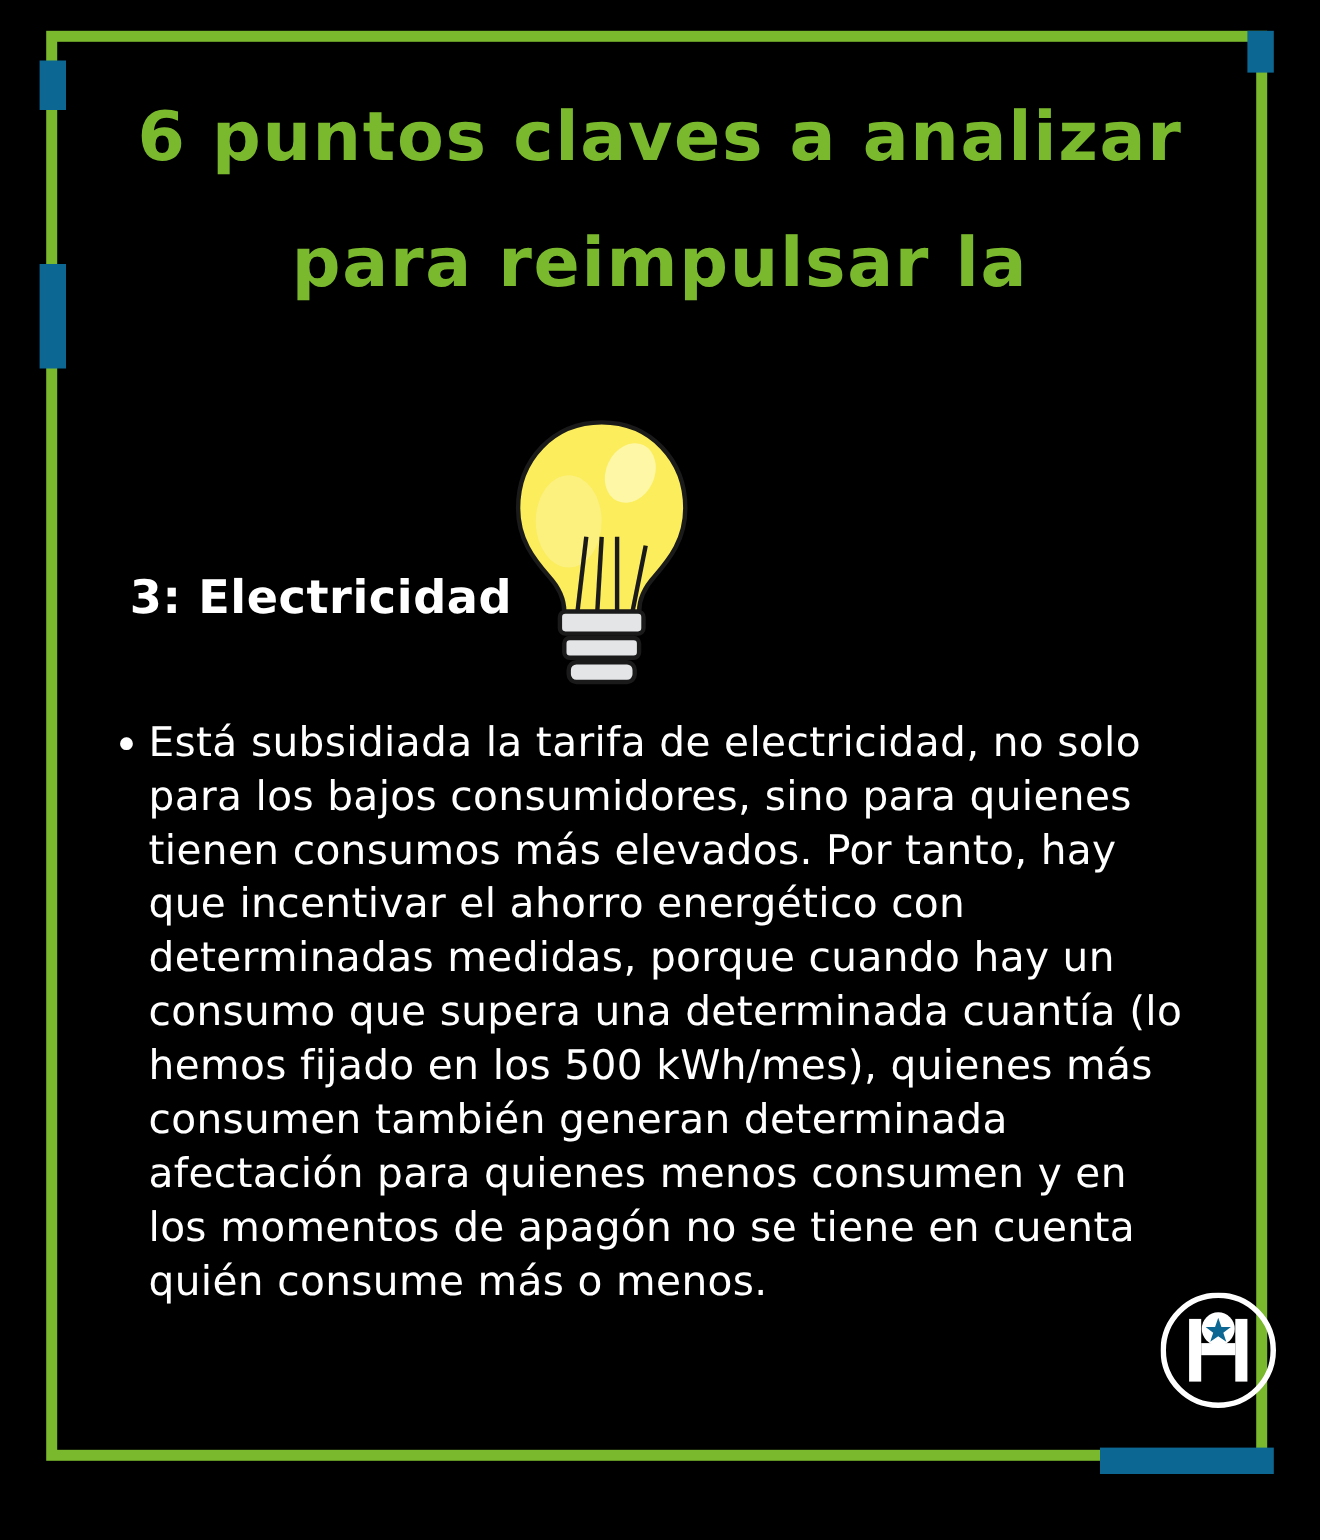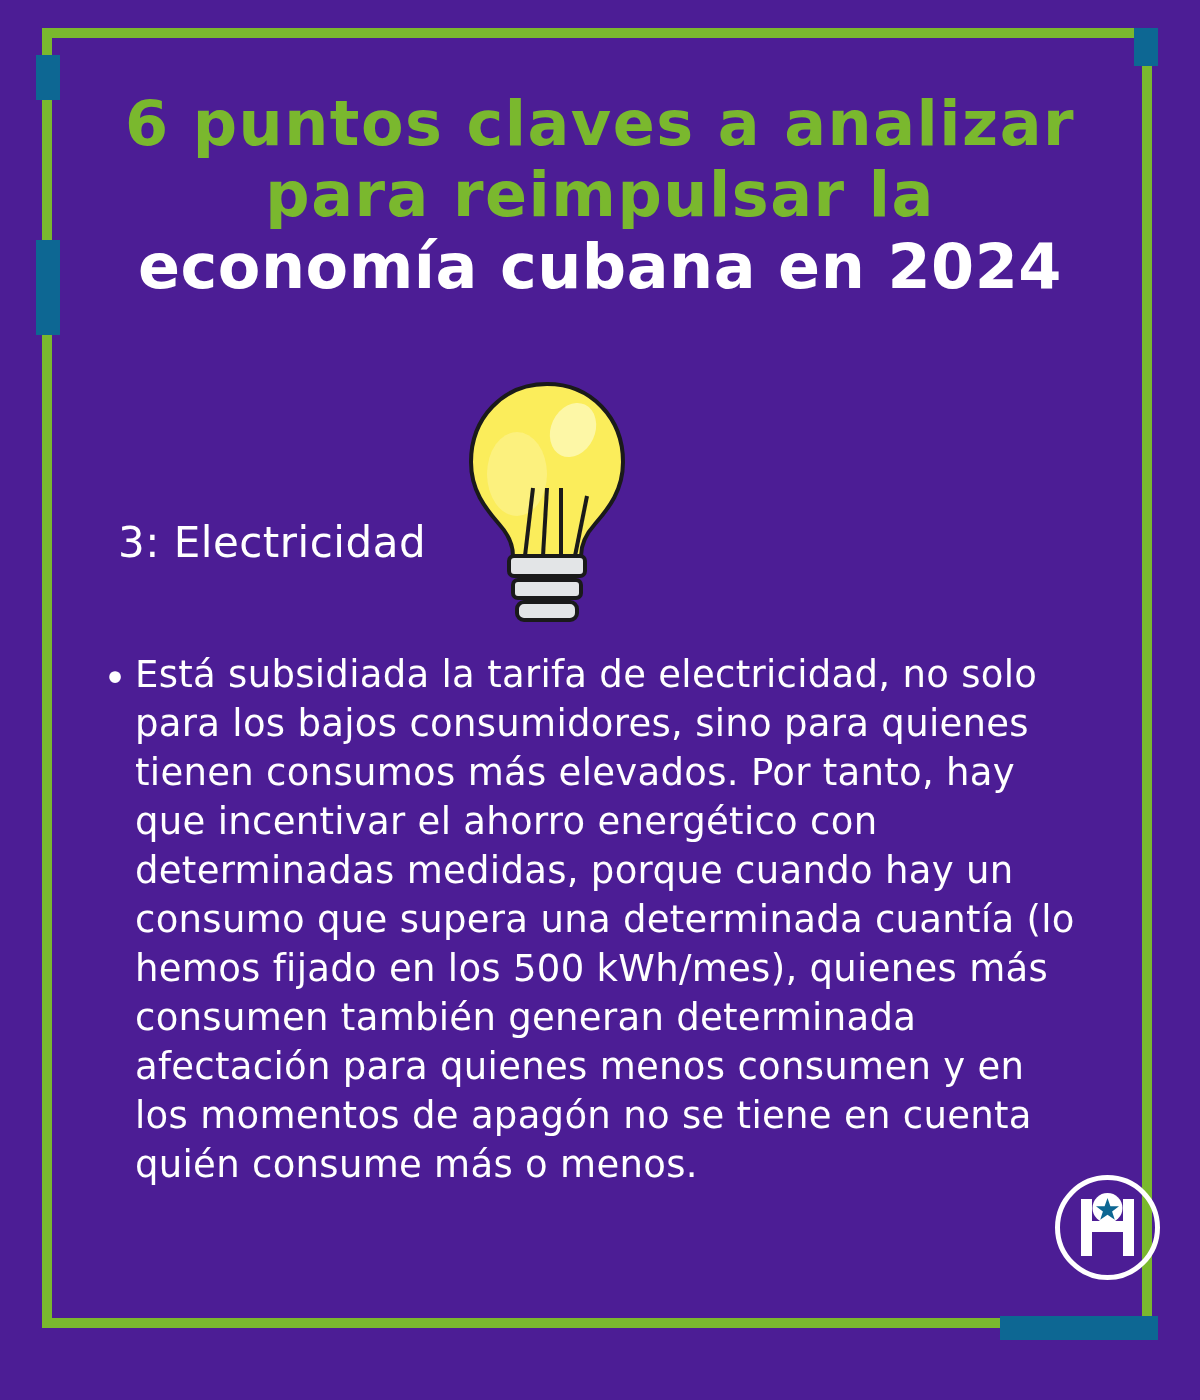--- a/index.html
+++ b/index.html
@@ -10,21 +10,21 @@
   body {
     width: 1200px;
     height: 1400px;
     overflow: hidden;
     font-family: "DejaVu Sans", sans-serif;
   }
   .poster {
     position: relative;
     width: 1200px;
     height: 1400px;
-    background: #4c1d95;
+    background: #000000;
     box-sizing: border-box;
   }
   
   .frame {
     position: absolute;
     left: 42px;
     top: 28px;
     width: 1110px;
     height: 1300px;
     border: 10px solid #7ab82e;
@@ -81,32 +81,33 @@
     font-weight: bold;
     font-size: 62px;
     line-height: 1.15;
     letter-spacing: 1.5px;
     color: #7ab82e;
     margin: 0;
     white-space: nowrap;
   }
   .title-line.line2 {
     letter-spacing: 1.5px;
+    margin-top: 44px;
   }
   .title-line.white {
     color: #ffffff;
     letter-spacing: 0.5px;
   }
 
   .subtitle {
     position: absolute;
     left: 118px;
     top: 518px;
     font-family: "DejaVu Sans", sans-serif;
-    font-weight: normal;
+    font-weight: bold;
     font-size: 42px;
     color: #ffffff;
     letter-spacing: 0.5px;
   }
 
   
   .bulb {
     position: absolute;
     left: 455px;
     top: 378px;
@@ -159,21 +160,20 @@
   <div class="frame-gap gap-left-top"></div>
   <div class="frame-gap gap-left-mid"></div>
   <div class="frame-gap gap-right-top"></div>
   <div class="frame-gap gap-bottom-right"></div>
 
   <div class="content">
 
     <div class="title-block">
       <div class="title-line line1">6 puntos claves a analizar</div>
       <div class="title-line line2">para reimpulsar la</div>
-      <div class="title-line white">economía cubana en 2024</div>
     </div>
 
     <div class="subtitle">3: Electricidad</div>
 
     <div class="bulb">
       <svg width="185" height="255" viewBox="0 0 185 255" xmlns="http://www.w3.org/2000/svg">
 
         <path d="M92 6 C48 6 16 40 16 84 C16 112 30 130 44 146 C54 157 58 167 58 178 L126 178 C126 167 130 157 140 146 C154 130 168 112 168 84 C168 40 136 6 92 6 Z" fill="#fbed5b" stroke="#1a1a1a" stroke-width="4"></path>
 
         <ellipse cx="118" cy="52" rx="22" ry="28" fill="#fdf7a6" transform="rotate(25 118 52)"></ellipse>

